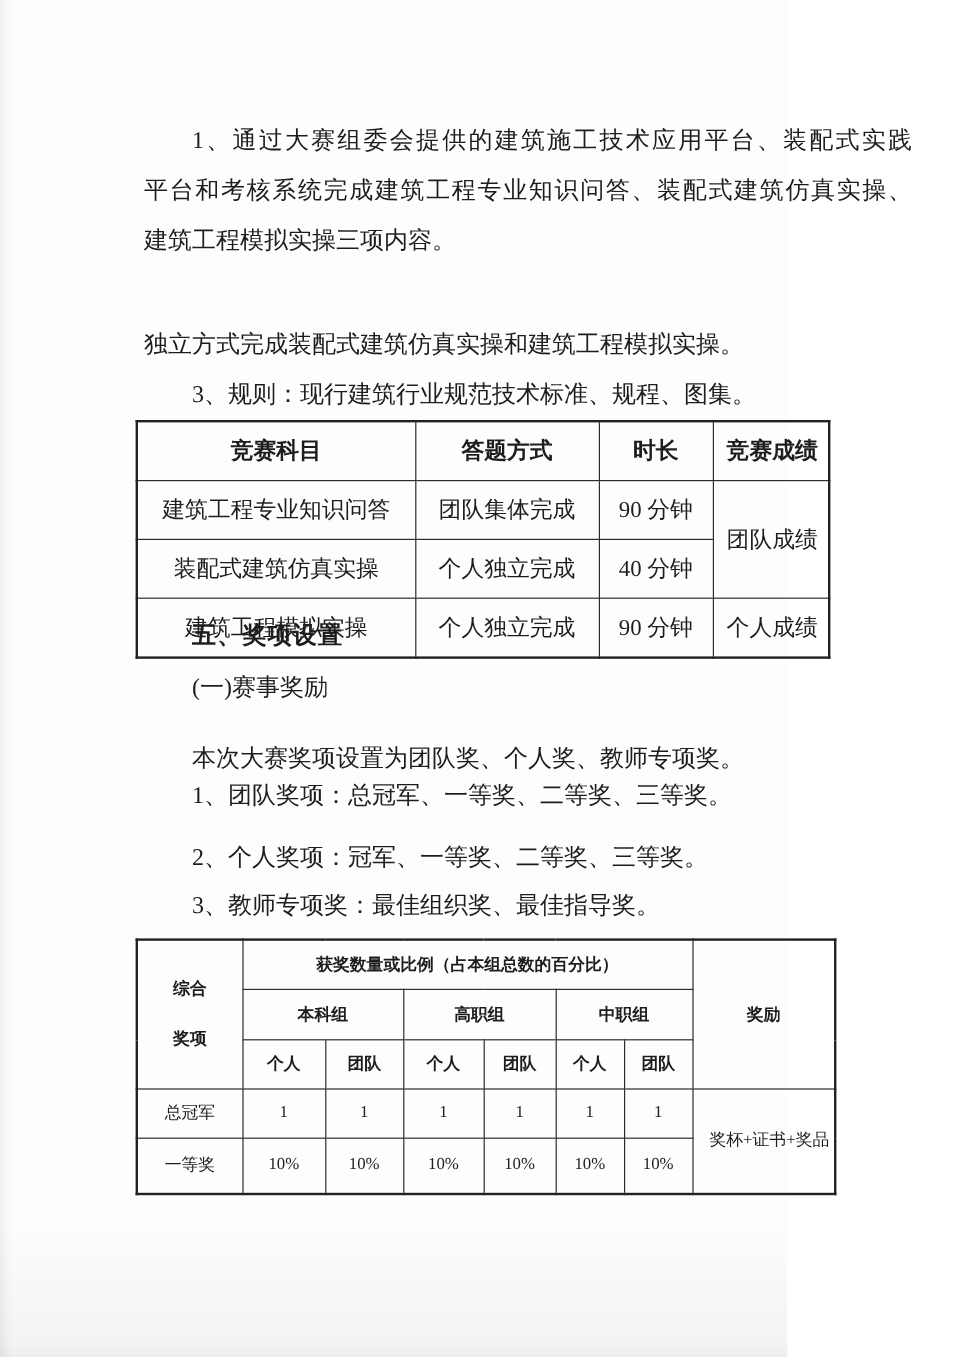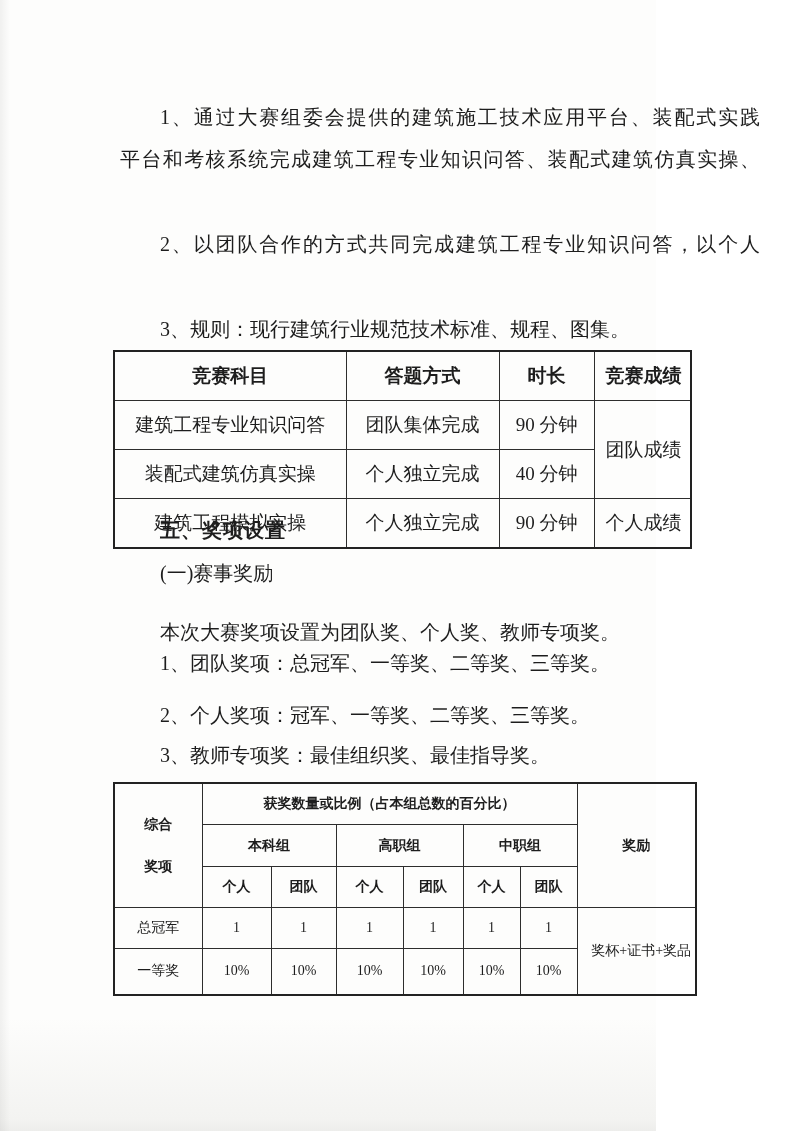--- a/index.html
+++ b/index.html
@@ -51,21 +51,22 @@
   }
   .nowrap{white-space:nowrap;}
 </style>
 </head>
 <body>
 
 <div class="page">
 
   <div class="tline indent just" style="top:96px">1、通过大赛组委会提供的建筑施工技术应用平台、装配式实践</div>
   <div class="tline just" style="top:138px">平台和考核系统完成建筑工程专业知识问答、装配式建筑仿真实操、</div>
-  <div class="tline indent just" style="top:223px">2、以团队合作的方式共同完成建筑工程专业知识问答，以个人</div>
+  <div class="tline" style="top:180px">建筑工程模拟实操三项内容。</div>
+  <div class="tline" style="top:266px">独立方式完成装配式建筑仿真实操和建筑工程模拟实操。</div>
   <div class="tline indent" style="top:308px">3、规则：现行建筑行业规范技术标准、规程、图集。</div>
 
   <table class="t1" style="left:113px;top:350px;width:577px;">
     <colgroup>
       <col style="width:232px">
         <col style="width:153px">
         <col style="width:95px">
         <col style="width:97px">
     </colgroup>
     <tbody>

